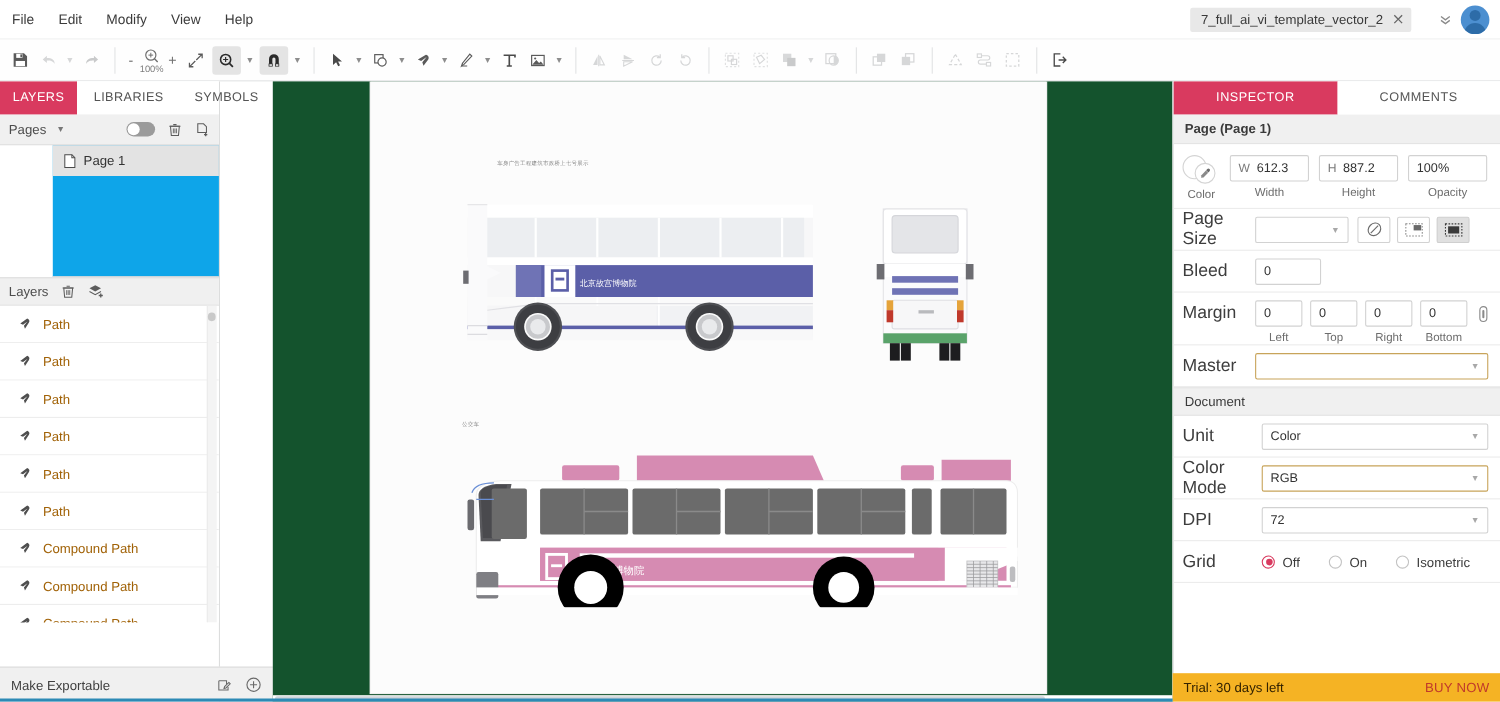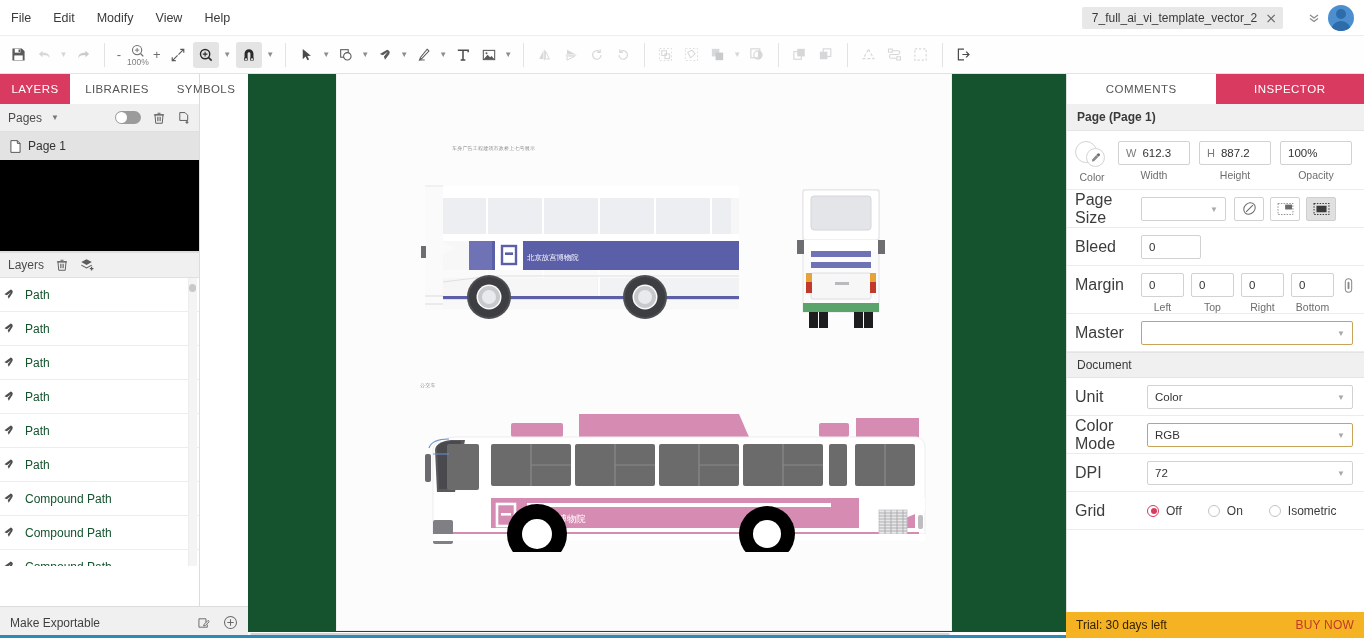--- a/index.html
+++ b/index.html
@@ -103,31 +103,31 @@
   .toggle::after {
     content: ""; position: absolute; left: 1px; top: 1px;
     width: 11px; height: 11px; border-radius: 50%; background: #ffffff;
   }
   .pages-list { background: #ffffff; }
   .page-row {
     height: 28px; display: flex; align-items: center; padding: 0 10px;
     background: #e3e3e3; font-size: 12px; color: #333; cursor: pointer;
   }
   .page-row .pgicon { margin-right: 7px; display: flex; }
-  .pages-body { height: 120px; background: #000000; border-bottom: 1px solid #dcdcdc; }
+  .pages-body { height: 120px; background: #0ea5e9; border-bottom: 1px solid #dcdcdc; margin-left: 48px; }
   .layers-head {
     height: 26px; background: #f0f0f0; border-top: 1px solid #dedede;
     border-bottom: 1px solid #e0e0e0;
     display: flex; align-items: center; padding: 0 8px;
   }
   .layers-head .ttl { font-size: 12px; color: #4c4c4c; }
   .layers-list { position: relative; height: 288px; overflow: hidden; background: #fff; }
   .layer-row {
-    height: 34px; display: flex; align-items: center; padding: 0 2px;
-    border-bottom: 1px solid #ededed; font-size: 12px; color: #14532d;
+    height: 34px; display: flex; align-items: center; padding: 0 16px;
+    border-bottom: 1px solid #ededed; font-size: 12px; color: #a16207;
     cursor: pointer; background: #fff;
   }
   .layer-row .licon { margin-right: 10px; display: flex; color: #555; }
   .layers-scroll {
     position: absolute; right: 2px; top: 0; width: 9px; height: 288px;
     background: #f4f4f4; border-left: 1px solid #ececec;
   }
   .layers-thumb {
     position: absolute; right: 1px; top: 6px; width: 7px; height: 8px;
     border-radius: 4px; background: #c9c9c9; cursor: pointer;
@@ -791,22 +791,22 @@
       </svg>
     </div>
 
     <div class="canvas-hscroll">
       <div class="bar"></div>
     </div>
   </div>
 
   <div class="rightpanel">
     <div class="insp-tabs">
+      <div class="insp-tab active">INSPECTOR</div>
       <div class="insp-tab">COMMENTS</div>
-      <div class="insp-tab active">INSPECTOR</div>
     </div>
 
     <div class="insp-title">Page (Page 1)</div>
 
     <div class="dim-row">
       <div class="dim-flex">
         <div class="dim-cell">
           <div class="color-swatch">
             <div class="c1"></div>
             <div class="c2">

